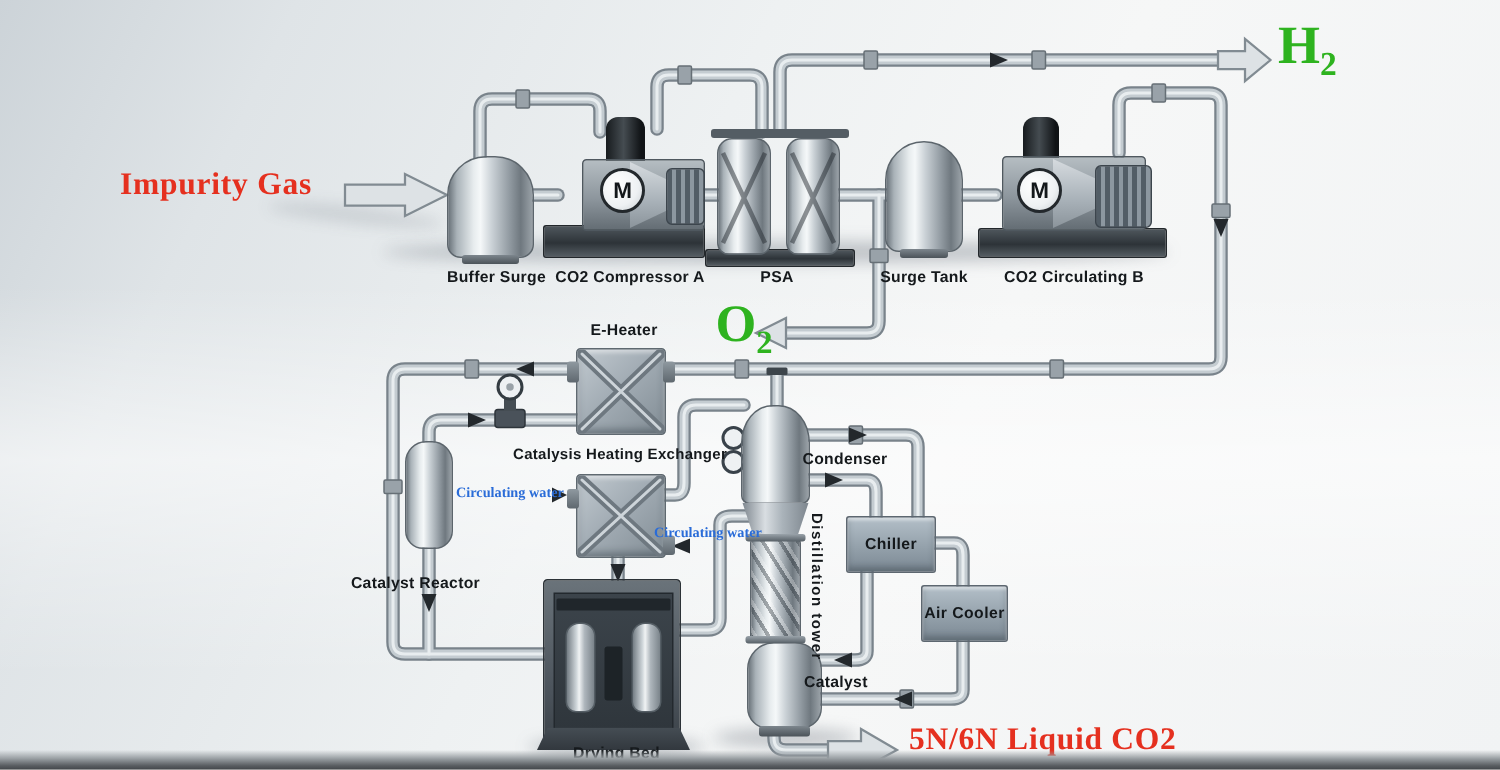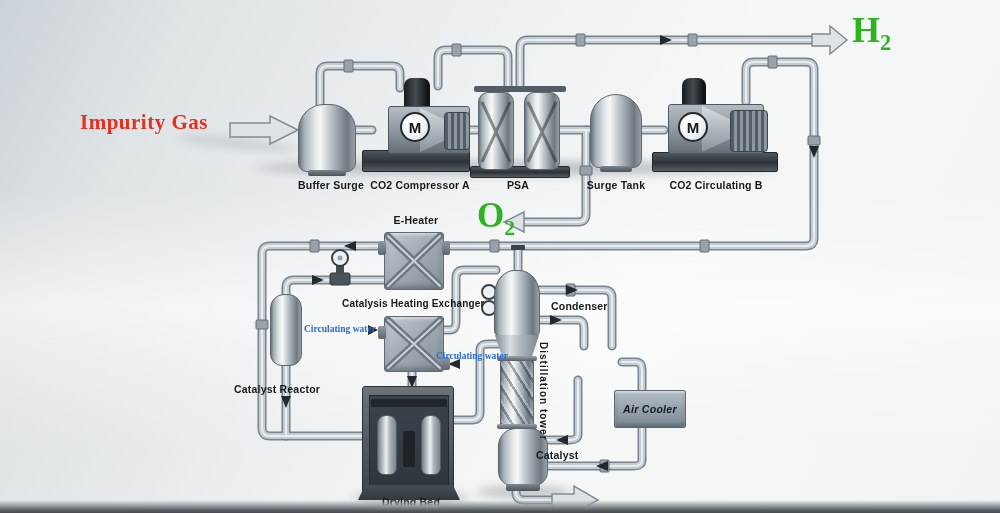--- a/index.html
+++ b/index.html
@@ -275,43 +275,49 @@
   </div>
 
   <div class="eq cyl dome" style="left:494px;top:270px;width:46px;height:66px;"></div>
   <div class="eq cone" style="left:494px;top:335px;width:46px;height:25px;"></div>
   <div class="eq cyl column" style="left:500px;top:358px;width:34px;height:70px;border-radius:4px;"></div>
   <div class="eq ring" style="left:497px;top:356px;width:40px;height:5px;"></div>
   <div class="eq ring" style="left:497px;top:424px;width:40px;height:5px;"></div>
   <div class="eq cyl drum" style="left:498px;top:428px;width:50px;height:58px;"></div>
   <div class="eq tank-base" style="left:506px;top:484px;width:34px;height:7px;"></div>
 
-  <div class="eq coolbox" style="left:614px;top:390px;width:72px;height:38px;font-style:italic;">
+  <div class="eq coolbox" style="left:564px;top:344px;width:60px;height:38px;">
+    <div class="boxlbl">
+        <span>Chiller</span>
+      </div>
+  </div>
+  <div class="eq coolbox" style="left:614px;top:390px;width:58px;height:38px;">
     <div class="boxlbl">
         <span>Air Cooler</span>
       </div>
   </div>
 
   <div class="label center" style="left:331px;top:179px;">Buffer Surge</div>
   <div class="label center" style="left:420px;top:179px;">CO2 Compressor A</div>
   <div class="label center" style="left:518px;top:179px;">PSA</div>
   <div class="label center" style="left:616px;top:179px;">Surge Tank</div>
   <div class="label center" style="left:716px;top:179px;">CO2 Circulating B</div>
   <div class="label center" style="left:416px;top:214px;text-align:right;">E-Heater</div>
   <div class="label" style="left:302px;top:298px;font-size:10px;margin-left:40px;">Catalysis Heating Exchanger</div>
   <div class="label center" style="left:277px;top:383px;">Catalyst Reactor</div>
   <div class="label center" style="left:411px;top:496px;">Drying Bed</div>
-  <div class="label" style="left:551px;top:300px;">Condenser</div>
+  <div class="label" style="left:535px;top:300px;">Condenser</div>
   <div class="label" style="left:536px;top:449px;">Catalyst</div>
   <div class="vlabel" style="left:538px;top:342px;">Distillation tower</div>
 
   <div class="stream" style="left:80px;top:112px;font-size:21px;color:#e5301f;letter-spacing:.5px;">Impurity Gas</div>
   <div class="stream" style="left:852px;top:12px;font-size:36px;color:#2eb31f;">
     <span>H</span><sub>2</sub>
   </div>
   <div class="stream" style="left:477px;top:198px;font-size:35px;color:#2eb31f;">
     <span>O</span><sub>2</sub>
   </div>
+  <div class="stream" style="left:606px;top:482px;font-size:21px;color:#e5301f;letter-spacing:.5px;">5N/6N Liquid CO2</div>
   <div class="stream" style="left:304px;top:325px;font-size:9.5px;color:#2a6cd8;">Circulating water</div>
   <div class="stream" style="left:436px;top:352px;font-size:9.5px;color:#2a6cd8;">Circulating water</div>
 
   <div class="floor-edge"></div>
 </div>
 
 </body></html>

